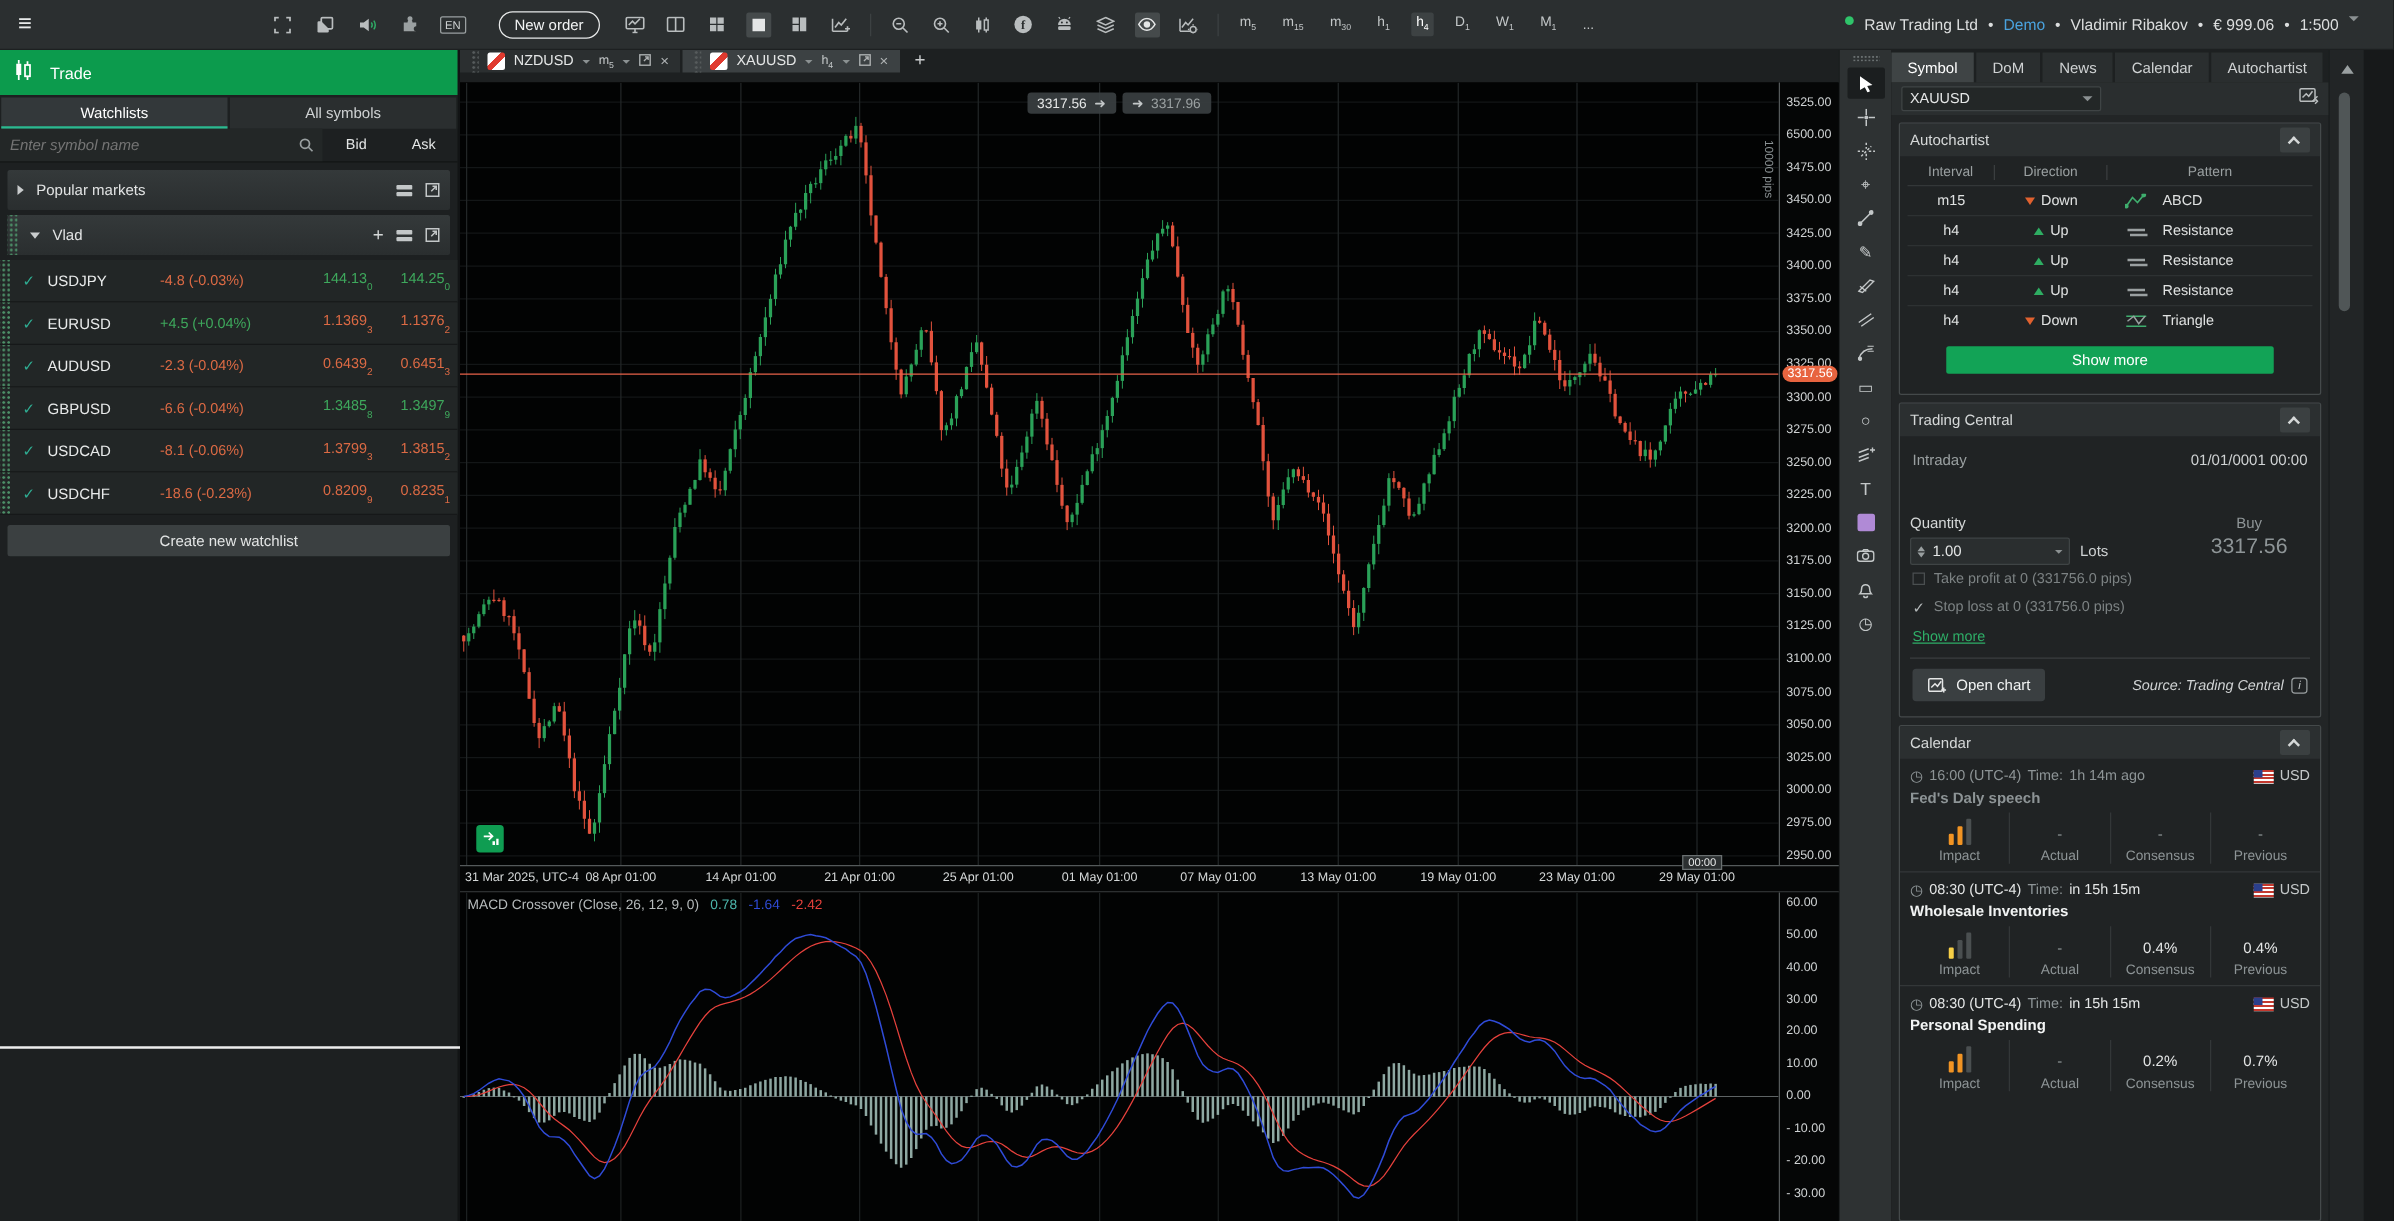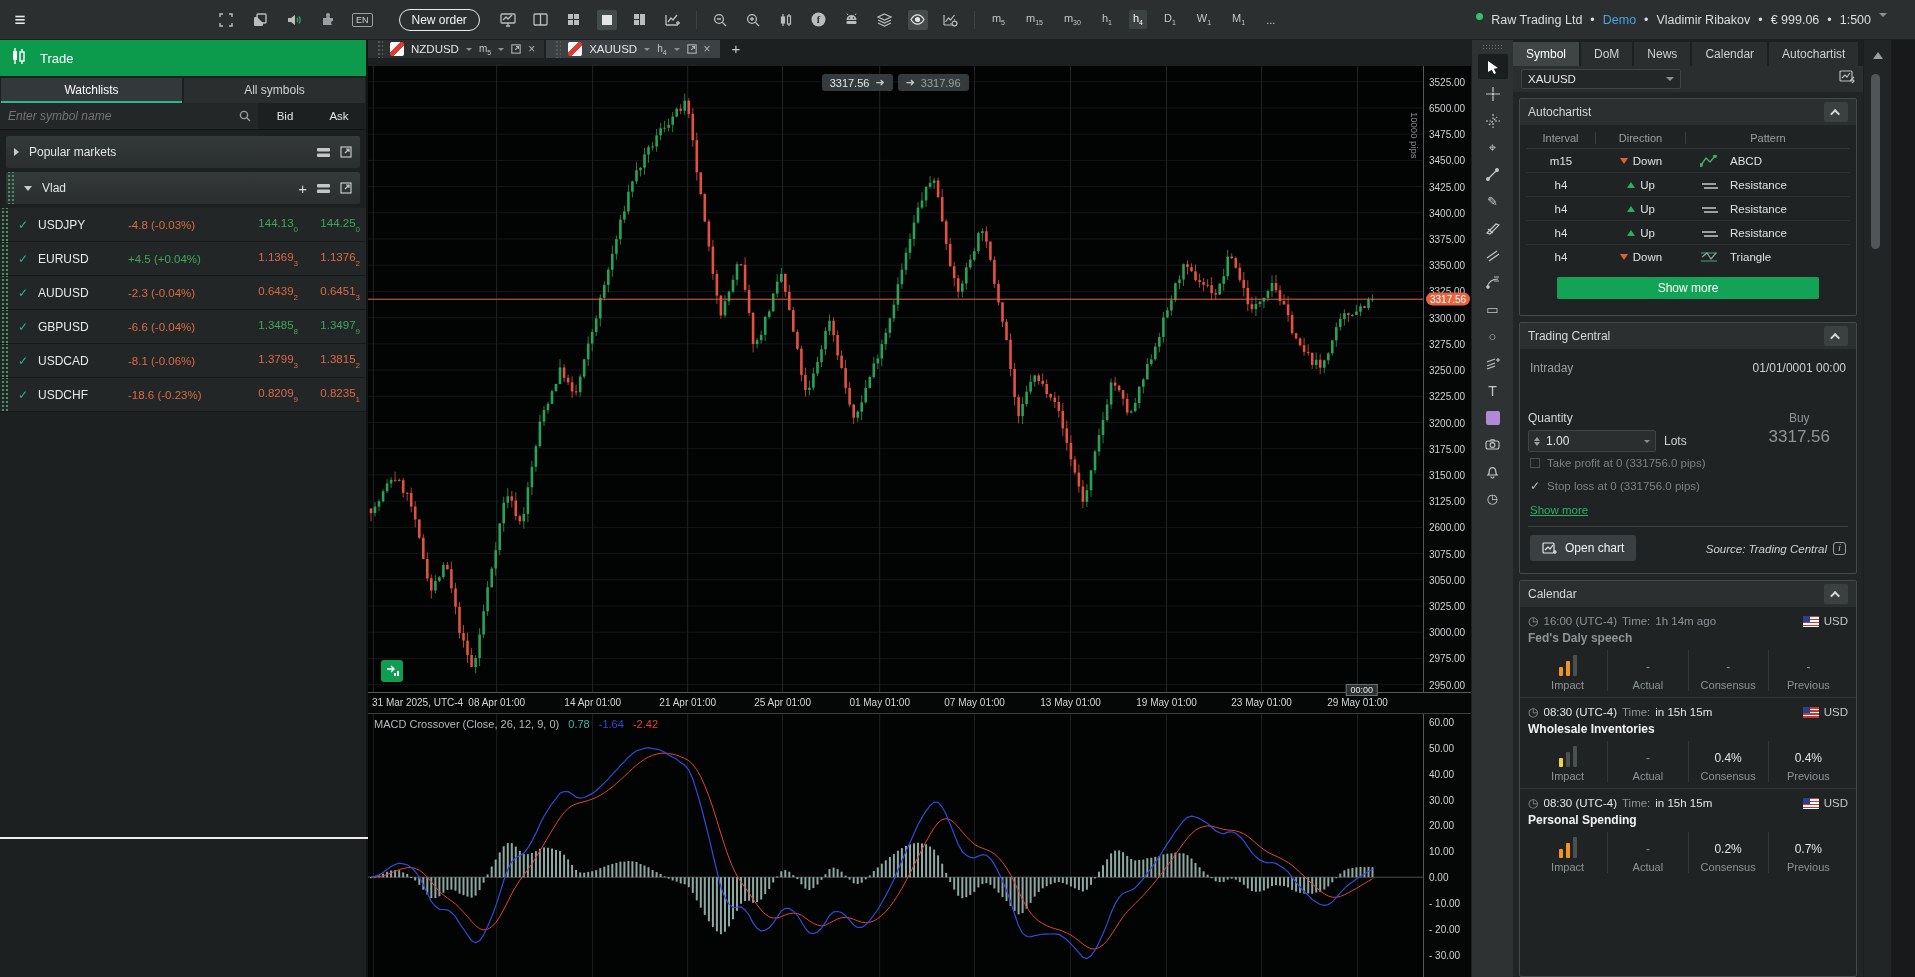--- a/index.html
+++ b/index.html
@@ -431,20 +431,21 @@
         </div>
         <div class="symrow">
           <span class="grip"></span>
             <span class="chk">✓</span>
           <span class="sname">USDCHF</span>
           <span class="chg neg">-18.6 (-0.23%)</span>
           <span class="px neg"><span>0.8209</span><sub>9</sub></span>
           <span class="px neg"><span>0.8235</span><sub>1</sub></span>
         </div>
       </div>
+      <button class="create-wl">Create new watchlist</button>
       <div class="edge-line"></div>
     </div>
 
     <div class="chart-col">
       <div class="tabbar">
         <div class="ctab">
           <span class="tab-grip"></span>
           <span class="flag"></span>
           <span class="tsym">NZDUSD</span>
             <span class="caret sm"></span>
@@ -1040,21 +1041,21 @@
           <div class="pa-label" style="top:199.2px">3350.00</div>
           <div class="pa-label" style="top:225.4px">3325.00</div>
           <div class="pa-label" style="top:251.7px">3300.00</div>
           <div class="pa-label" style="top:277.9px">3275.00</div>
           <div class="pa-label" style="top:304.1px">3250.00</div>
           <div class="pa-label" style="top:330.3px">3225.00</div>
           <div class="pa-label" style="top:356.5px">3200.00</div>
           <div class="pa-label" style="top:382.7px">3175.00</div>
           <div class="pa-label" style="top:408.9px">3150.00</div>
           <div class="pa-label" style="top:435.2px">3125.00</div>
-          <div class="pa-label" style="top:461.4px">2600.00</div>
+          <div class="pa-label" style="top:461.4px">3100.00</div>
           <div class="pa-label" style="top:487.6px">3075.00</div>
           <div class="pa-label" style="top:513.8px">3050.00</div>
           <div class="pa-label" style="top:540.0px">3025.00</div>
           <div class="pa-label" style="top:566.2px">3000.00</div>
           <div class="pa-label" style="top:592.4px">2975.00</div>
           <div class="pa-label" style="top:618.7px">2950.00</div>
           <div class="pa-badge" style="top:233.2px">3317.56</div>
         </div>
 
       <div id="time-axis">

